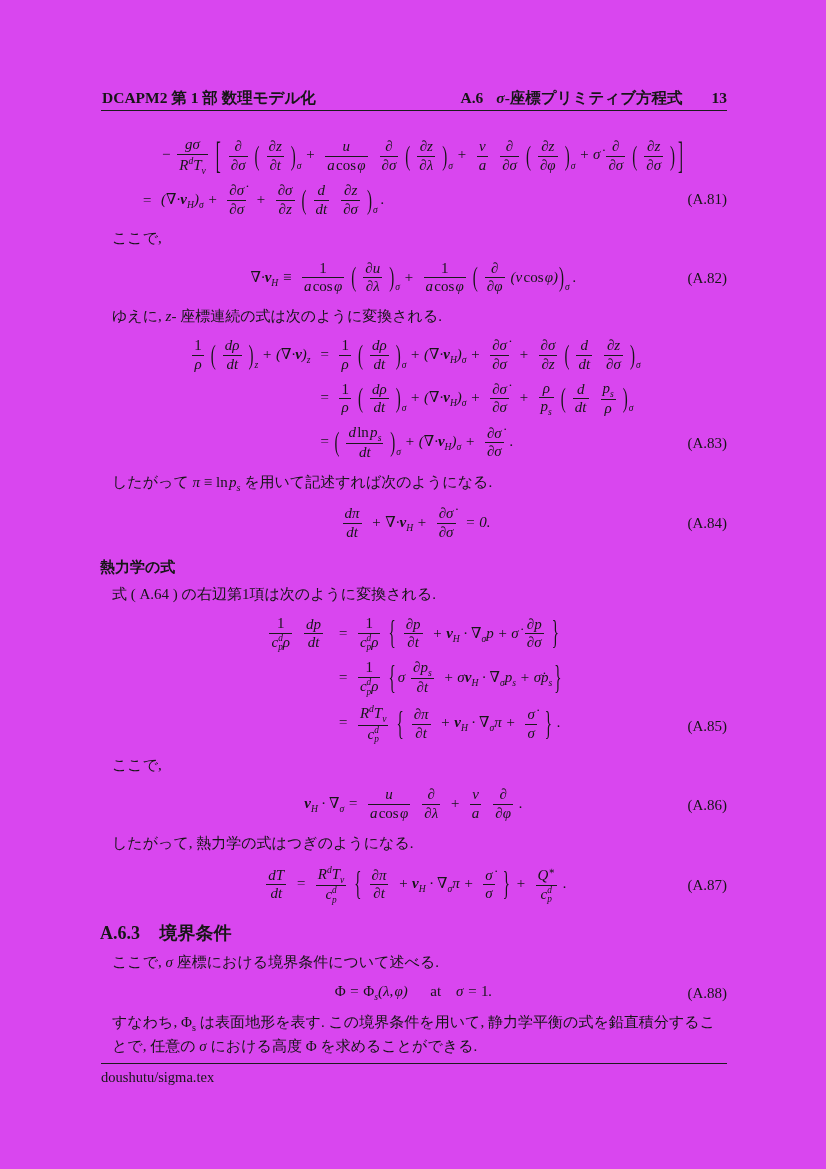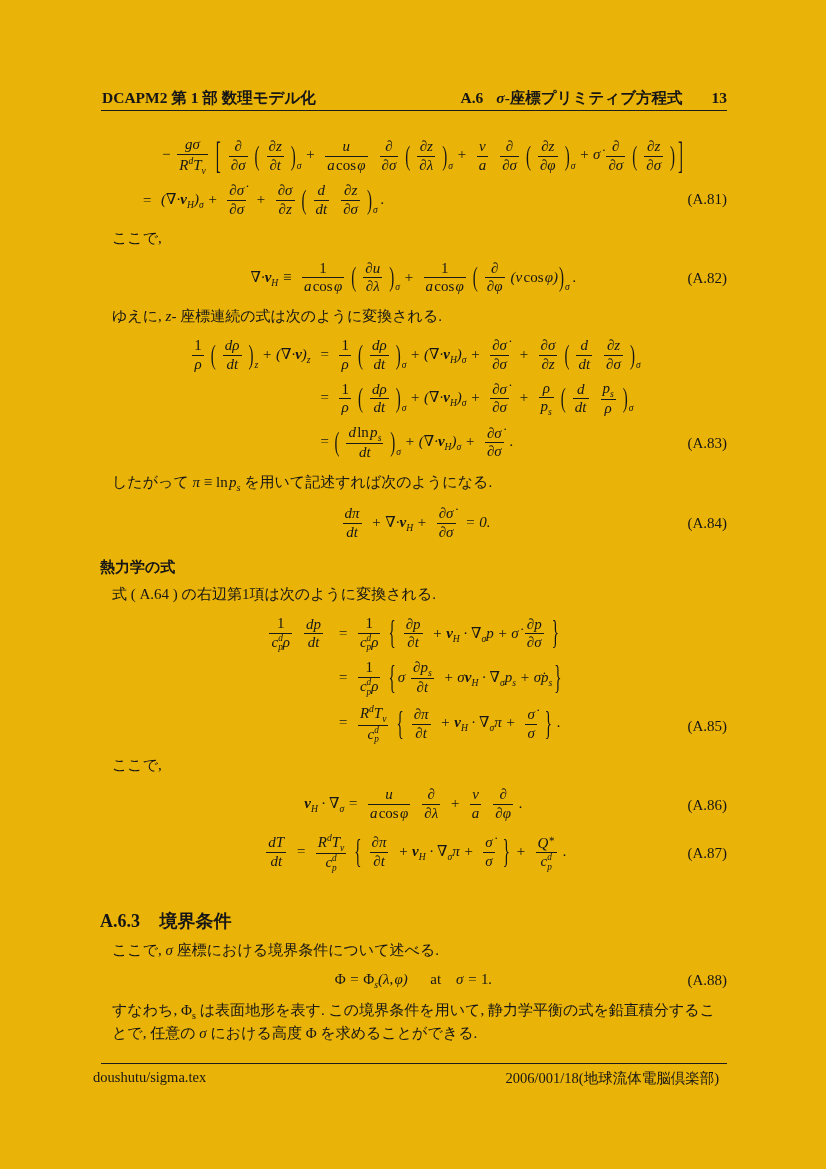--- a/index.html
+++ b/index.html
@@ -1,35 +1,35 @@
 <!DOCTYPE html>
 <html><head>
 <meta charset="utf-8">
 <style>
   html,body{margin:0;padding:0;background:#e9e9e9;}
-  .page{position:relative;width:826px;height:1169px;background:#eab308;overflow:hidden;
+  .page{position:relative;width:826px;height:1169px;background:#d946ef;overflow:hidden;
         color:#161616;font-family:"Liberation Serif","DejaVu Serif",serif;margin:0 auto;}
   
   .header{position:absolute;left:102px;top:88px;width:625px;display:flex;
           justify-content:space-between;align-items:baseline;font-weight:bold;font-size:15.5px;}
   .hright{display:flex;align-items:baseline;text-align:center;}
   .hright .stitle{margin-left:13px;}
   .hright .pgnum{margin-left:29px;}
   .hrule{position:absolute;left:101px;top:110px;width:626px;border-top:1.5px solid #1c1c1c;}
   
   .frule{position:absolute;left:101px;top:1063px;width:626px;border-top:1.2px solid #1c1c1c;}
-  .footer{position:absolute;left:93px;top:1069px;width:626px;display:flex;
+  .footer{position:absolute;left:101px;top:1069px;width:626px;display:flex;
           justify-content:space-between;font-size:14.5px;}
   
   .content{position:absolute;left:100px;top:130px;width:627px;font-size:15px;}
   p.jp{margin:7px 12px;line-height:1.42;text-align:justify;}
   p.jp sub{font-size:68%;}
   h4.runin{font-family:"Liberation Sans","DejaVu Sans",sans-serif;font-size:15px;
            font-weight:bold;margin:13px 0 5px;}
-  h3.sec{font-size:18px;font-weight:bold;margin:32px 0 6px;}
+  h3.sec{font-size:18px;font-weight:bold;margin:12px 0 6px;}
   h3.sec .sect{font-family:"Liberation Sans","DejaVu Sans",sans-serif;margin-left:15px;}
   
   .eq{position:relative;margin:3px 0;}
   .eqtable{display:table;margin:0 auto;}
   .eqrow{display:table-row;}
   .eql,.eqr{display:table-cell;vertical-align:middle;padding:3px 0;white-space:nowrap;}
   .eql{text-align:right;padding-right:9px;}
   .eqcenter{text-align:center;padding:3px 0;white-space:nowrap;}
   .eqnum{position:absolute;right:0;top:50%;transform:translateY(-50%);font-size:15px;font-style:normal;}
   .eq.multi .eqnum{top:auto;transform:none;bottom:13px;}
@@ -135,20 +135,21 @@
                   </span></span></span><span class="c">{</span><span class="f"><span class="n">∂π</span><span class="d">∂t</span></span> + <span class="bv">v</span><sub>H</sub> · ∇<sub>σ</sub>π + <span class="f"><span class="n">σ̇</span><span class="d">σ</span></span><span class="c">}</span> .</div>
           </div>
         </div>
         <span class="eqnum">(A.85)</span>
       </div>
     <p class="jp">ここで,</p>
     <div class="eq">
         <div class="eqcenter math"><span class="bv">v</span><sub>H</sub> · ∇<sub>σ</sub> = <span class="f"><span class="n">u</span><span class="d">a <span class="u">cos</span> φ</span></span><span class="f"><span class="n">∂</span><span class="d">∂λ</span></span> + <span class="f"><span class="n">v</span><span class="d">a</span></span><span class="f"><span class="n">∂</span><span class="d">∂φ</span></span>.</div>
         <span class="eqnum">(A.86)</span>
       </div>
+    <p class="jp">したがって, 熱力学の式はつぎのようになる.</p>
     <div class="eq">
         <div class="eqcenter math"><span class="f"><span class="n">dT</span><span class="d">dt</span></span> = <span class="f"><span class="n">R<sup>d</sup>T<sub>v</sub></span><span class="d">c<span class="ss">
                 <span>d</span>
                 <span>p</span>
               </span></span></span><span class="c">{</span><span class="f"><span class="n">∂π</span><span class="d">∂t</span></span> + <span class="bv">v</span><sub>H</sub> · ∇<sub>σ</sub>π + <span class="f"><span class="n">σ̇</span><span class="d">σ</span></span><span class="c">}</span> + <span class="f"><span class="n">Q<sup>∗</sup></span><span class="d">c<span class="ss">
                 <span>d</span>
                 <span>p</span>
               </span></span></span>.</div>
         <span class="eqnum">(A.87)</span>
       </div>
@@ -160,16 +161,15 @@
     <div class="eq">
         <div class="eqcenter math"><span class="u">Φ</span> = <span class="u">Φ</span><sub>s</sub>(λ, φ)  <span class="u">at</span> σ = <span class="u">1</span>.</div>
         <span class="eqnum">(A.88)</span>
       </div>
     <p class="jp">すなわち, Φ<sub>s</sub> は表面地形を表す. この境界条件を用いて, 静力学平衡の式を鉛直積分することで, 任意の <i>σ</i> における高度 Φ を求めることができる.</p>
   </div>
 
   <div class="frule"></div>
   <div class="footer">
     <span>doushutu/sigma.tex</span>
-    <span>2006/001/18(地球流体電脳倶楽部)</span>
   </div>
 
 </div>
 
 </body></html>

